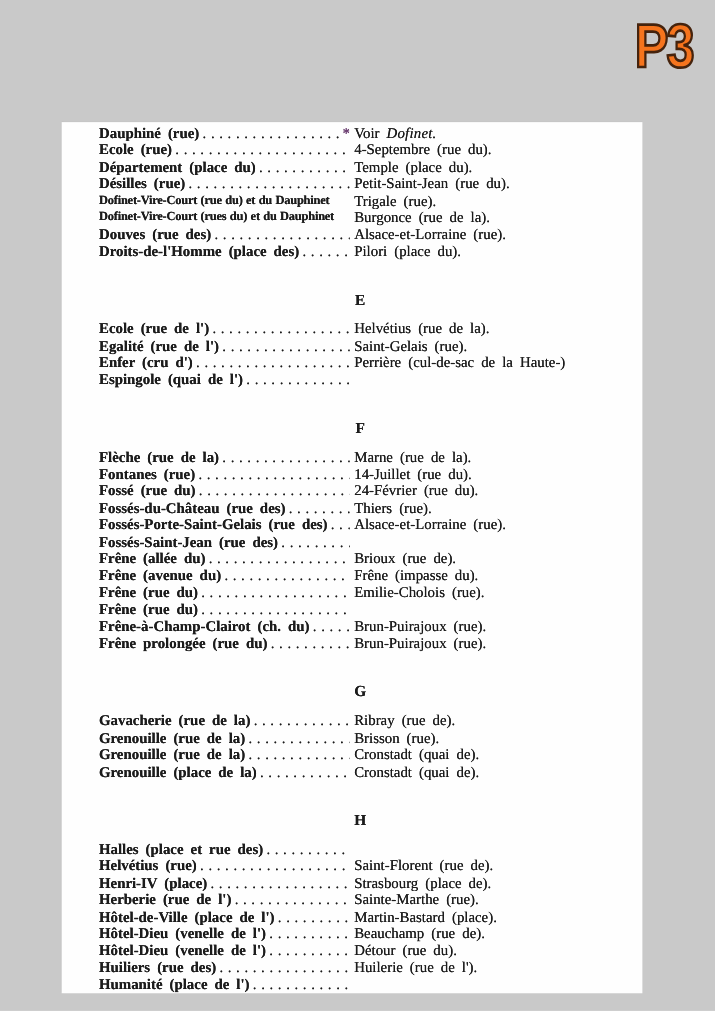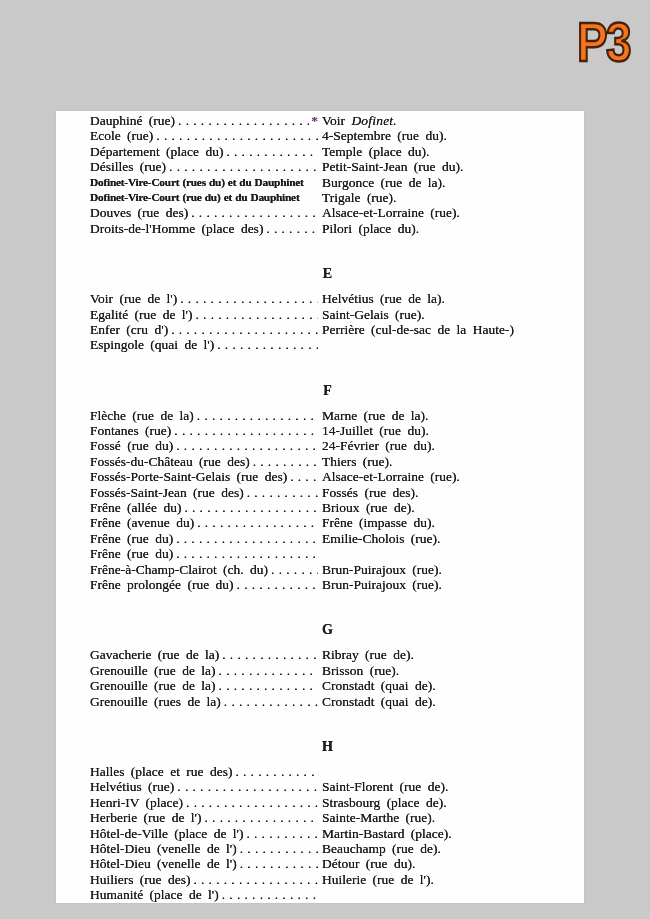--- a/index.html
+++ b/index.html
@@ -42,21 +42,21 @@
     line-height:15.4px;
     white-space:nowrap;
     word-spacing:3px;
   }
   .row .left{
     display:flex;
     width:228px;
     flex:none;
     overflow:hidden;
   }
-  .left-text{flex:none;}
+  .left-text{flex:none;font-weight:bold;}
   .dots{
     flex:1 1 auto;
     overflow:hidden;
     letter-spacing:4.2px;
     padding-left:3px;
   }
   .marker{
     flex:none;
     color:#5c2a62;
     font-weight:bold;
@@ -116,48 +116,48 @@
       </div>
       <div class="row">
         <span class="left">
           <span class="left-text">Désilles (rue)</span>
           <span class="dots">............................................................</span>
         </span>
         <span class="right">Petit-Saint-Jean (rue du).</span>
       </div>
       <div class="row condensed">
         <span class="left">
+          <span class="left-text">Dofinet-Vire-Court (rue du) et du Dauphinet</span>
+        </span>
+        <span class="right">Trigale (rue).</span>
+      </div>
+      <div class="row condensed">
+        <span class="left">
           <span class="left-text">Dofinet-Vire-Court (rues du) et du Dauphinet</span>
         </span>
         <span class="right">Burgonce (rue de la).</span>
       </div>
-      <div class="row condensed">
-        <span class="left">
-          <span class="left-text">Dofinet-Vire-Court (rue du) et du Dauphinet</span>
-        </span>
-        <span class="right">Trigale (rue).</span>
-      </div>
       <div class="row">
         <span class="left">
           <span class="left-text">Douves (rue des)</span>
           <span class="dots">............................................................</span>
         </span>
         <span class="right">Alsace-et-Lorraine (rue).</span>
       </div>
       <div class="row">
         <span class="left">
           <span class="left-text">Droits-de-l'Homme (place des)</span>
           <span class="dots">............................................................</span>
         </span>
         <span class="right">Pilori (place du).</span>
       </div>
       <div class="section-letter">E</div>
       <div class="row">
         <span class="left">
-          <span class="left-text">Voir (rue de l')</span>
+          <span class="left-text">Ecole (rue de l')</span>
           <span class="dots">............................................................</span>
         </span>
         <span class="right">Helvétius (rue de la).</span>
       </div>
       <div class="row">
         <span class="left">
           <span class="left-text">Egalité (rue de l')</span>
           <span class="dots">............................................................</span>
         </span>
         <span class="right">Saint-Gelais (rue).</span>
@@ -209,21 +209,20 @@
           <span class="left-text">Fossés-Porte-Saint-Gelais (rue des)</span>
           <span class="dots">............................................................</span>
         </span>
         <span class="right">Alsace-et-Lorraine (rue).</span>
       </div>
       <div class="row">
         <span class="left">
           <span class="left-text">Fossés-Saint-Jean (rue des)</span>
           <span class="dots">............................................................</span>
         </span>
-        <span class="right">Fossés (rue des).</span>
       </div>
       <div class="row">
         <span class="left">
           <span class="left-text">Frêne (allée du)</span>
           <span class="dots">............................................................</span>
         </span>
         <span class="right">Brioux (rue de).</span>
       </div>
       <div class="row">
         <span class="left">
@@ -276,21 +275,21 @@
       </div>
       <div class="row">
         <span class="left">
           <span class="left-text">Grenouille (rue de la)</span>
           <span class="dots">............................................................</span>
         </span>
         <span class="right">Cronstadt (quai de).</span>
       </div>
       <div class="row">
         <span class="left">
-          <span class="left-text">Grenouille (rues de la)</span>
+          <span class="left-text">Grenouille (place de la)</span>
           <span class="dots">............................................................</span>
         </span>
         <span class="right">Cronstadt (quai de).</span>
       </div>
       <div class="section-letter">H</div>
       <div class="row">
         <span class="left">
           <span class="left-text">Halles (place et rue des)</span>
           <span class="dots">............................................................</span>
         </span>

